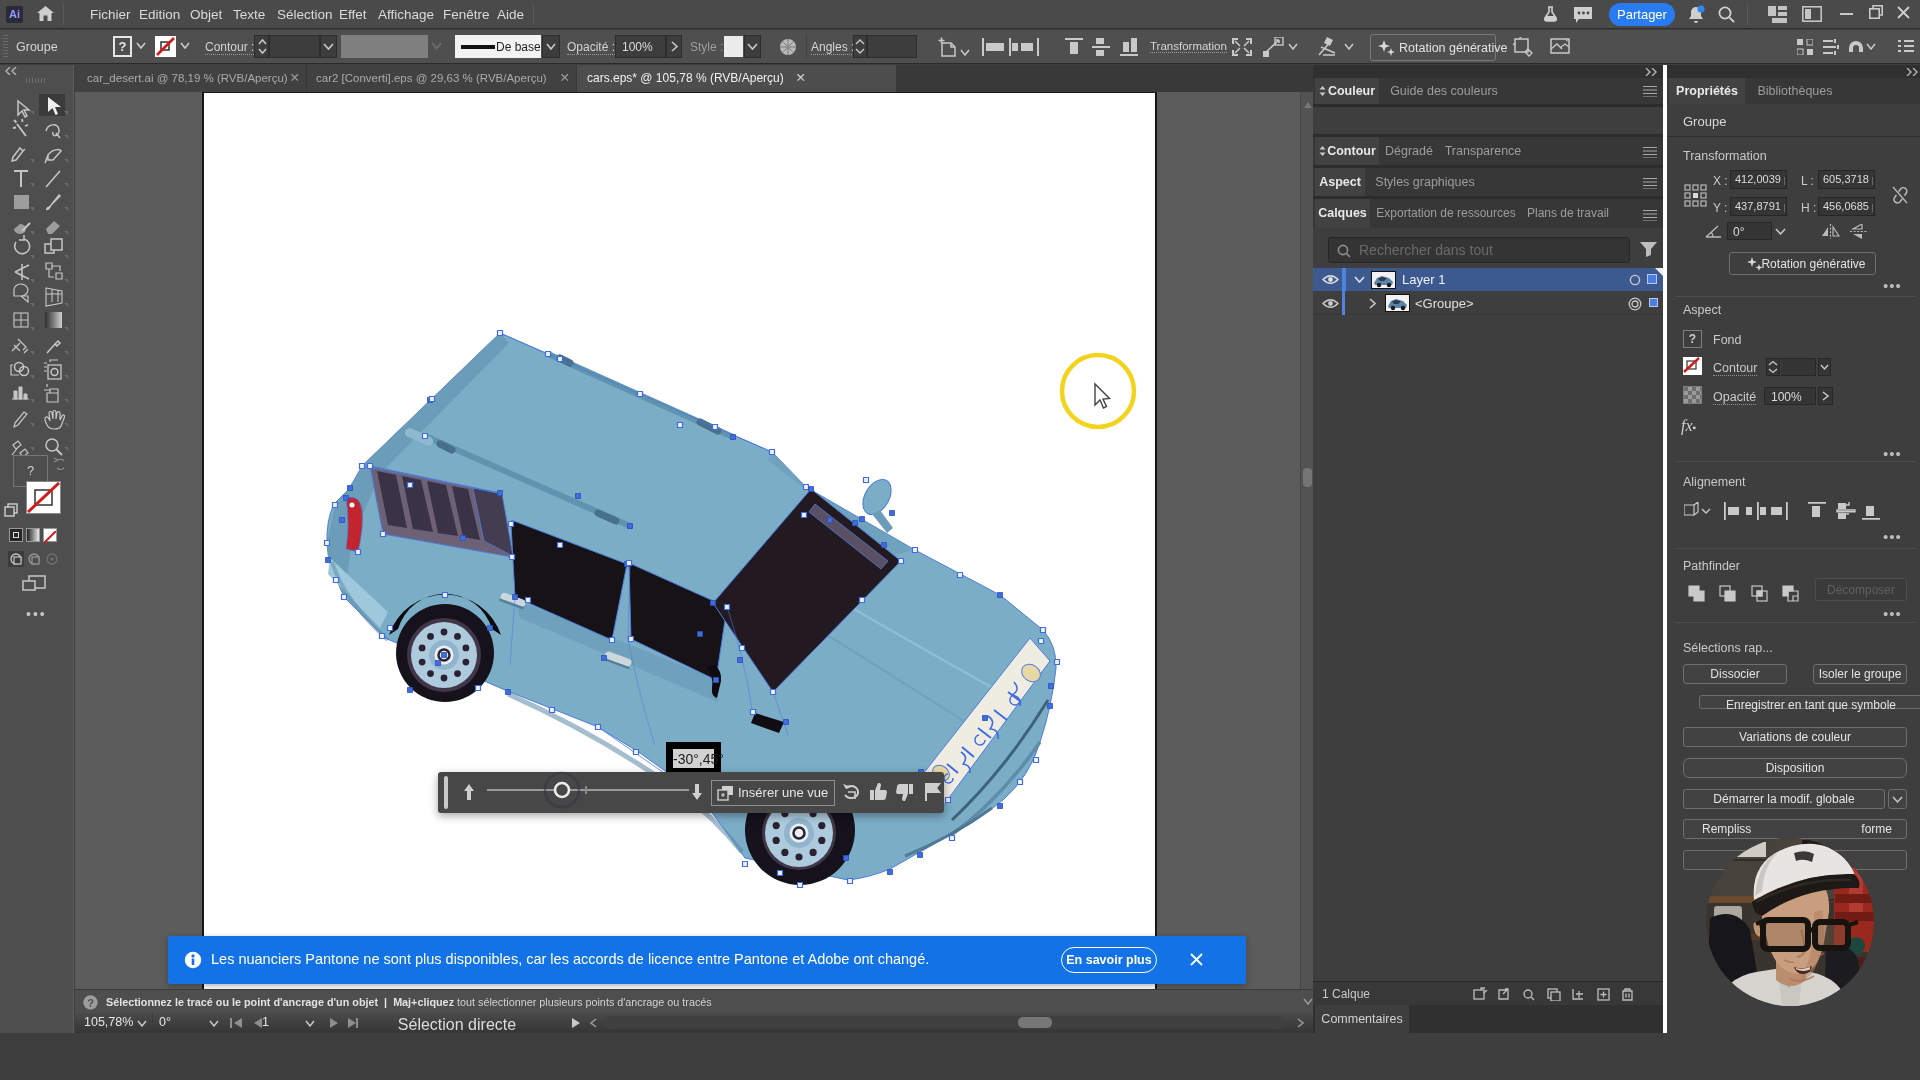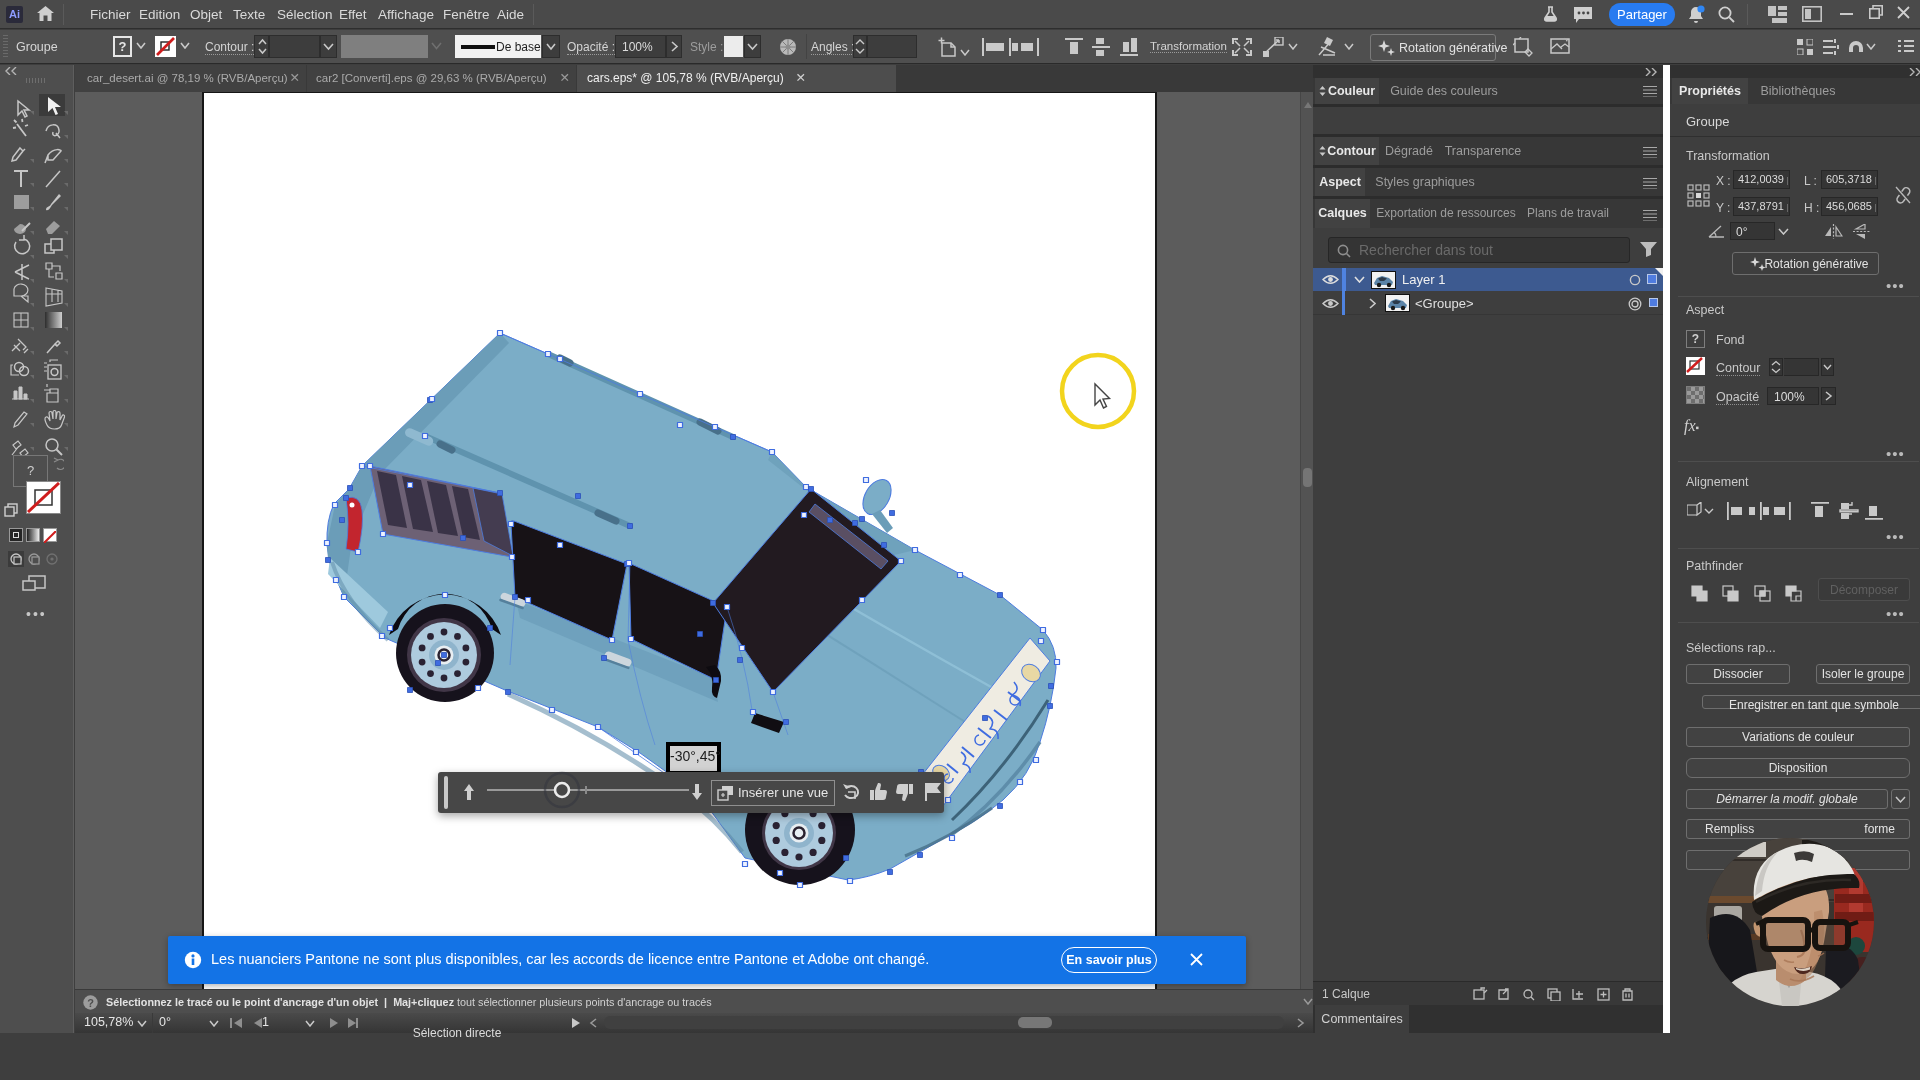--- a/index.html
+++ b/index.html
@@ -24,21 +24,21 @@
 #canvas { position:absolute; left:75px; top:92px; width:1238px; height:921px; background:#5c5c5c; }
 #artboard { position:absolute; left:127px; top:0px; width:955px; height:898px; background:#fff; border-left:2px solid #161616; border-top:1px solid #161616; border-right:2px solid #161616; }
 
 #hintbar { position:absolute; left:75px; top:989px; width:1238px; height:24px; background:#4e4e4e; border-top:1px solid #3a3a3a;}
 #statusrow { position:absolute; left:75px; top:1013px; width:1238px; height:20px; background:linear-gradient(#4a4a4a,#353535); }
 #bottombar { position:absolute; left:0; top:1033px; width:1920px; height:47px; background:#191919; }
 .bbt { font-size:33px; letter-spacing:0px; color:#f2f2f2; white-space:nowrap; transform:scaleX(0.8); transform-origin:left; }
 .orange { color:#e8a33c; }
 
 #panelA { position:absolute; left:1313px; top:65px; width:350px; height:968px; background:#3e3e3e; }
-#panelB { position:absolute; left:1663px; top:65px; width:257px; height:968px; background:#3e3e3e; border-left:7px solid #ffffff; }
+#panelB { position:absolute; left:1663px; top:65px; width:257px; height:968px; background:#3e3e3e; border-left:4px solid #ffffff; }
 .pstrip { position:absolute; left:0; width:100%; background:#353535; }
 .ptab { position:absolute; font-size:12.5px; color:#9d9d9d; text-align:center; white-space:nowrap; overflow:hidden; }
 .ptab.on { background:#424242; color:#e8e8e8; font-weight:bold; }
 .field { position:absolute; background:#353535; border:1px solid #272727; color:#dcdcdc; font-size:11px; }
 .pbtn { position:absolute; background:#424242; border:1px solid #6e6e6e; border-radius:3px; color:#e3e3e3; font-size:12px; text-align:center; white-space:nowrap; }
 .plabel { position:absolute; color:#c9c9c9; font-size:12.5px; }
 .dots3 { position:absolute; color:#b9b9b9; font-size:15px; letter-spacing:1px; }
 .sep { position:absolute; height:1px; background:#555; }
 </style>
 </head>
@@ -567,21 +567,21 @@
             <use href="#anf" x="830" y="520"></use>
             <use href="#anc" x="862" y="600"></use>
             <use href="#anf" x="740" y="660"></use>
         </g>
       </g>
 
       <circle cx="1098" cy="391" r="36" fill="#ffffff" stroke="#f2d41d" stroke-width="4.5"></circle>
       <path d="M1095,384 l0,21 5,-5 3.5,8 3,-1.5 -3.5,-7.5 6.5,-0.5 Z" fill="#fdfdfd" stroke="#444" stroke-width="1.4"></path>
     </svg>
 
-    <div class="abs" style="left:591px;top:650px;width:55px;height:33px;background:#d2d2d2;border:4px solid #000000;color:#1d1d1d;font-size:14px;text-align:right;line-height:21px;">-30°,45°</div>
+    <div class="abs" style="left:591px;top:650px;width:55px;height:33px;background:#d2d2d2;border:7px solid #000000;color:#1d1d1d;font-size:14px;text-align:right;line-height:21px;">-30°,45°</div>
 
     <div class="abs" style="left:93px;top:844px;width:1078px;height:48px;background:#1373e6;border-radius:2px;box-shadow:0 2px 6px rgba(0,0,0,0.3);">
       <svg class="abs" style="left:16px;top:15px;" width="18" height="18">
           <circle cx="9" cy="9" r="8.2" fill="#fff"></circle>
           <rect x="7.7" y="7.5" width="2.6" height="6.5" fill="#1373e6"></rect>
           <circle cx="9" cy="4.9" r="1.6" fill="#1373e6"></circle>
         </svg>
       <div class="abs" style="left:43px;top:15px;color:#fff;font-size:14.5px;white-space:nowrap;">Les nuanciers Pantone ne sont plus disponibles, car les accords de licence entre Pantone et Adobe ont changé.</div>
       <div class="abs" style="left:893px;top:11px;width:96px;height:26px;border:1.5px solid #fff;border-radius:14px;color:#fff;font-size:12.5px;font-weight:bold;text-align:center;line-height:24px;white-space:nowrap;">En savoir plus</div>
       <svg class="abs" style="left:1021px;top:16px;" width="15" height="15">
@@ -662,21 +662,21 @@
         </g>
       <g fill="#8e8e8e">
           <path d="M100 0 L108 5 L100 10 Z"></path>
           <path d="M118 0 L126 5 L118 10 Z M126 0 h2 v10 h-2 Z"></path>
         </g>
     </svg>
     <div class="abs" style="left:187px;top:2px;color:#e6e6e6;font-size:12.5px;">1</div>
     <svg class="abs" style="left:230px;top:7px;" width="10" height="7">
         <path d="M1 1 L5 6 L9 1" fill="none" stroke="#c9c9c9" stroke-width="1.5"></path>
       </svg>
-    <div class="abs" style="left:312px;top:13px;width:140px;text-align:center;color:#dcdcdc;font-size:12px;">Sélection directe</div>
+    <div class="abs" style="left:312px;top:3px;width:140px;text-align:center;color:#dcdcdc;font-size:16px;">Sélection directe</div>
     <svg class="abs" style="left:497px;top:5px;" width="9" height="10">
         <path d="M0 0 L8 5 L0 10 Z" fill="#c9c9c9"></path>
       </svg>
     <svg class="abs" style="left:514px;top:5px;" width="8" height="10">
         <path d="M7 1 L2 5 L7 9" fill="none" stroke="#9a9a9a" stroke-width="1.6"></path>
       </svg>
     <div class="abs" style="left:529px;top:3px;width:680px;height:13px;background:#404040;border-radius:6px;">
       <div class="abs" style="left:414px;top:1px;width:34px;height:11px;background:#777;border-radius:5px;"></div>
     </div>
     <svg class="abs" style="left:1222px;top:5px;" width="8" height="10">
@@ -949,21 +949,21 @@
     </svg>
     <div class="pbtn" style="left:148px;top:513px;width:92px;height:23px;line-height:22px;background:#3a3a3a;border-color:#4e4e4e;color:#606060;">Décomposer</div>
     <div class="dots3" style="left:216px;top:540px;">•••</div>
     <div class="sep" style="left:8px;top:557px;width:241px;background:#4e4e4e;"></div>
     <div class="plabel" style="left:16px;top:576px;">Sélections rap...</div>
     <div class="pbtn" style="left:16px;top:599px;width:104px;height:20px;line-height:19px;">Dissocier</div>
     <div class="pbtn" style="left:146px;top:599px;width:94px;height:20px;line-height:19px;">Isoler le groupe</div>
     <div class="pbtn" style="left:16px;top:630px;width:224px;height:14px;line-height:19px;margin-left:16px;">Enregistrer en tant que symbole</div>
     <div class="pbtn" style="left:16px;top:662px;width:224px;height:20px;line-height:19px;">Variations de couleur</div>
     <div class="pbtn" style="left:16px;top:693px;width:224px;height:20px;line-height:19px;border-radius:6px;">Disposition</div>
-    <div class="pbtn" style="left:16px;top:724px;width:202px;height:20px;line-height:19px;font-style:italic;">Démarrer la modif. globale</div>
+    <div class="pbtn" style="left:16px;top:724px;width:202px;height:20px;line-height:19px;">Démarrer la modif. globale</div>
     <div class="pbtn" style="left:221px;top:724px;width:19px;height:20px;"><svg width="11" height="18" style="margin-top:6px;">
           <path d="M1 1 L5.5 6 L10 1" fill="none" stroke="#c9c9c9" stroke-width="1.5"></path>
         </svg></div>
     <div class="pbtn" style="left:16px;top:754px;width:224px;height:20px;line-height:19px;">
         <span style="position:absolute;left:18px;">Rempliss</span>
         <span style="position:absolute;right:14px;">forme</span>
       </div>
     <div class="pbtn" style="left:16px;top:785px;width:224px;height:20px;"></div>
   </div>
   <div class="abs" style="left:1706px;top:838px;width:168px;height:168px;border-radius:50%;overflow:hidden;">

